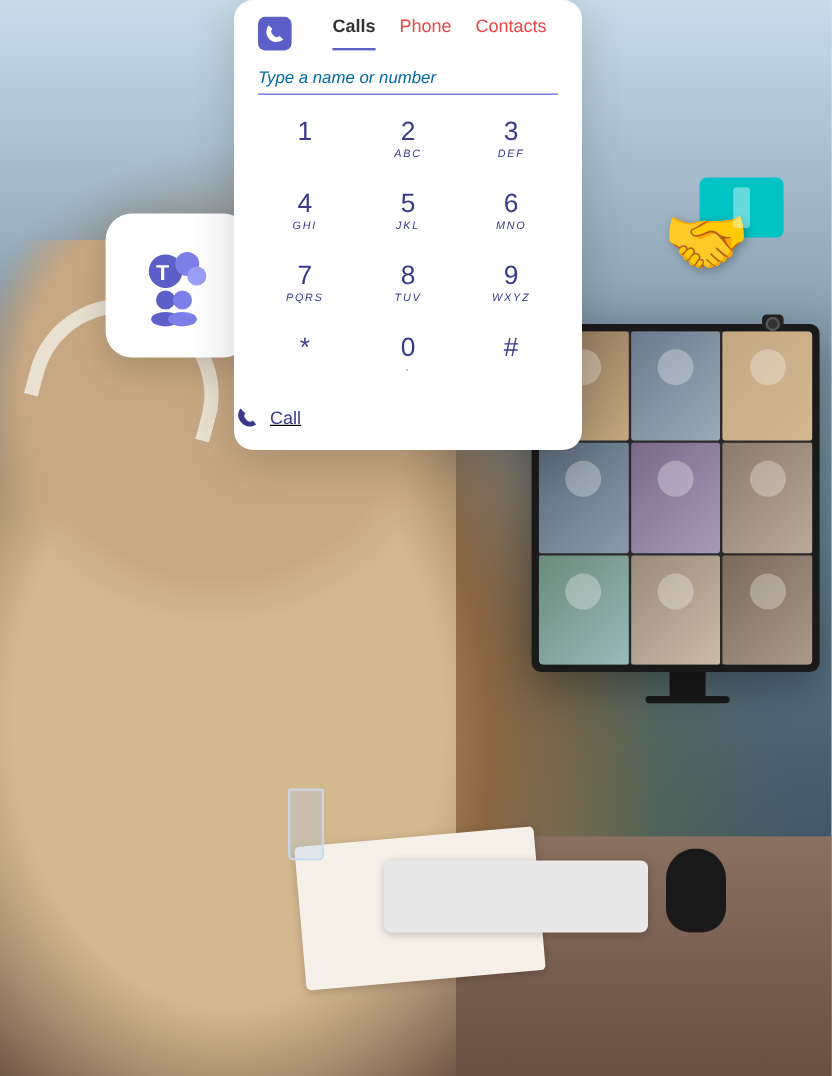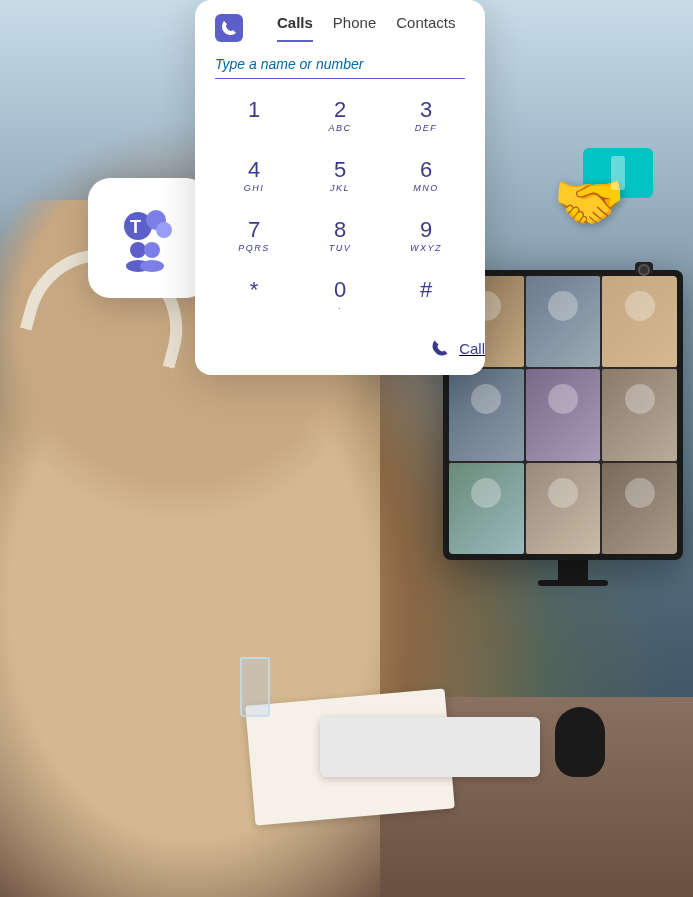--- a/index.html
+++ b/index.html
@@ -97,21 +97,21 @@
       font-size: 14px;
     }
 
     .dialpad-tabs {
       display: flex;
       gap: 20px;
     }
 
     .dialpad-tab {
       font-size: 15px;
-      color: #404040;
+      color: #ef4444;
       padding-bottom: 4px;
       cursor: pointer;
       font-weight: 400;
     }
 
     .dialpad-tab.active {
       color: #333;
       font-weight: 600;
       border-bottom: 2.5px solid #5b5fc7;
     }
@@ -155,21 +155,21 @@
       font-size: 9px;
       color: #3a3a8c;
       letter-spacing: 1.5px;
       margin-top: 2px;
       min-height: 12px;
       font-style: italic;
     }
 
     .call-button-row {
       display: flex;
-      justify-content: flex-end;
+      justify-content: flex-start;
       margin-top: 10px;
       text-decoration: underline;
     }
 
     .call-button {
       display: flex;
       align-items: center;
       gap: 8px;
       background: transparent;
       border: none;

